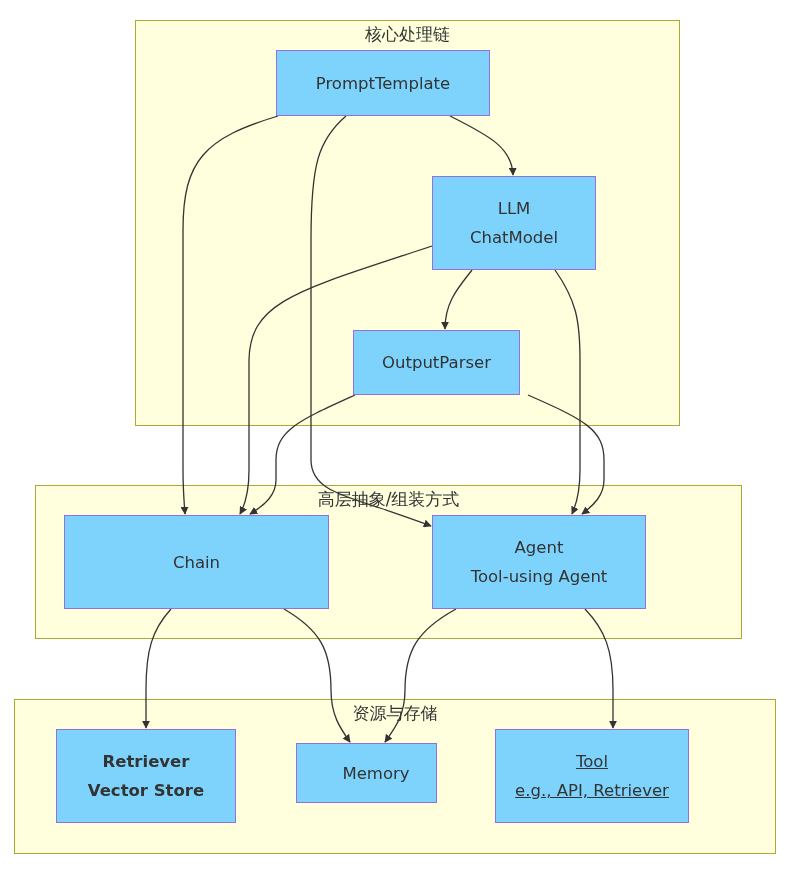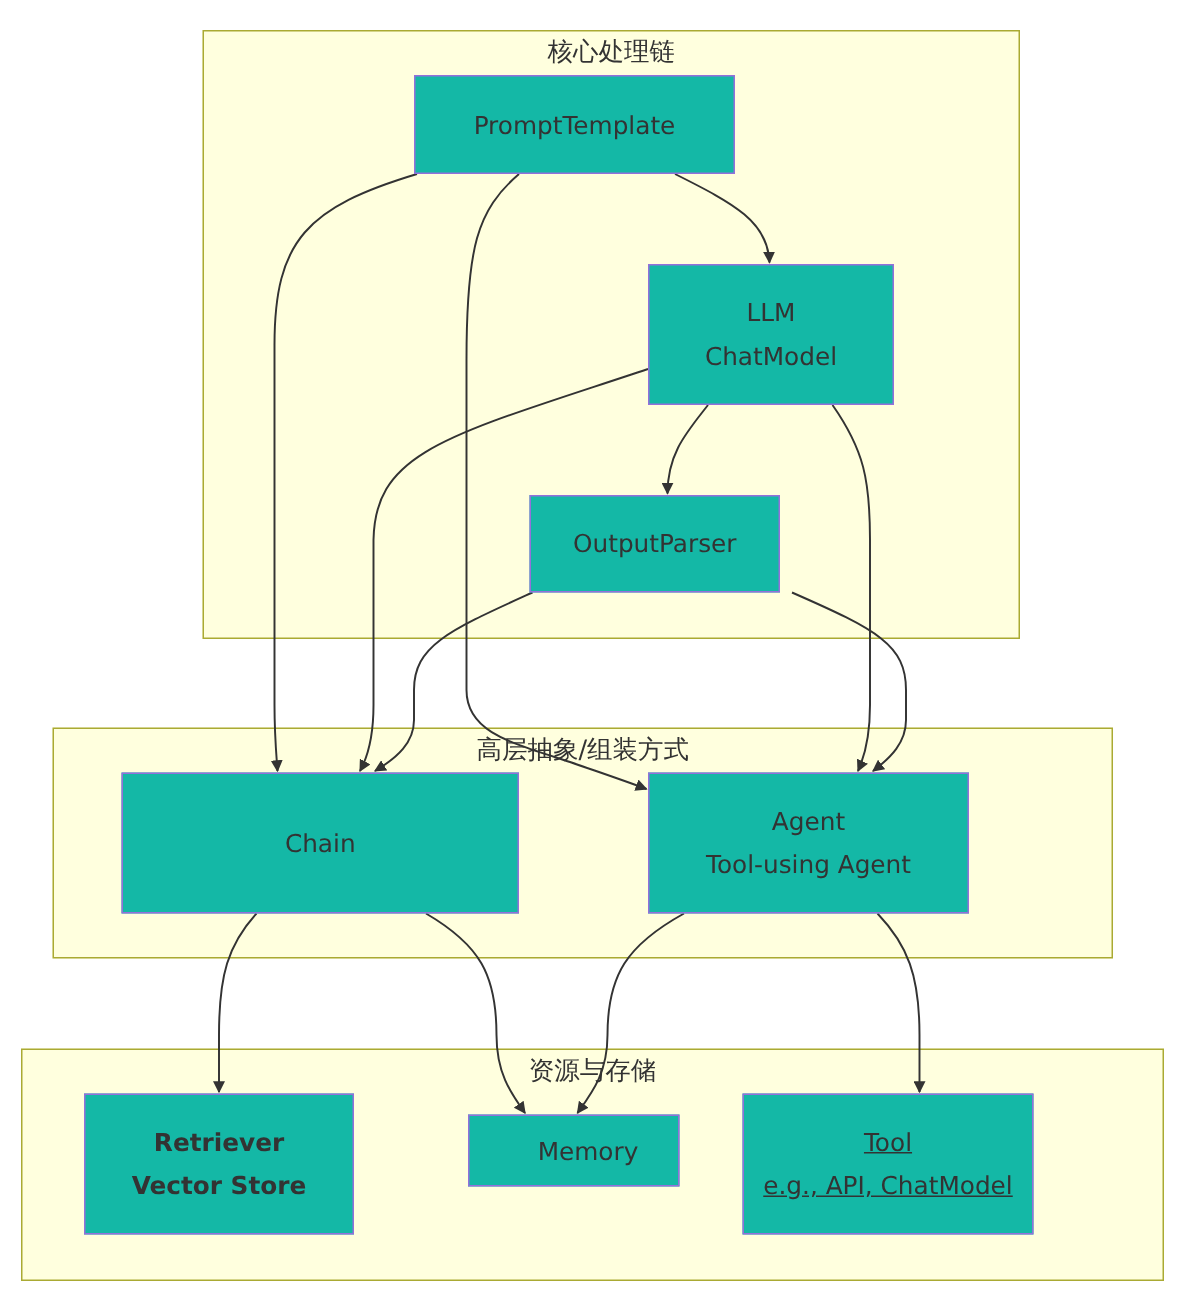--- a/index.html
+++ b/index.html
@@ -2,21 +2,21 @@
 <html><head>
 <meta charset="utf-8">
 <style>
   html, body { margin: 0; padding: 0; background: #ffffff; }
   body { width: 790px; height: 873px; position: relative; overflow: hidden;
          font-family: "DejaVu Sans", "Liberation Sans", sans-serif; }
   #diagram { position: absolute; left: 0; top: 0; width: 790px; height: 873px; }
   .cluster { position: absolute; background: #ffffde; border: 1px solid #aaaa33; box-sizing: border-box; }
   .cluster-title { position: absolute; left: 0; right: 0; top: 2px; text-align: center;
                    font-size: 17px; color: #333333; white-space: nowrap; }
-  .node { position: absolute; background: #14b8a6; border: 1px solid #9370db; box-sizing: border-box;
+  .node { position: absolute; background: #7dd3fc; border: 1px solid #9370db; box-sizing: border-box;
           display: flex; flex-direction: column; align-items: center; justify-content: center;
           color: #333333; font-size: 16.5px; line-height: 29px; text-align: center; }
   .node span { display: block; white-space: nowrap; }
   svg.edges { position: absolute; left: 0; top: 0; pointer-events: none; }
   svg.edges path.edge { fill: none; stroke: #333333; stroke-width: 1.3; }
 </style>
 </head>
 <body>
 
 <div id="diagram">
@@ -59,35 +59,35 @@
 
   <div class="node" style="left:432px; top:176px; width:164px; height:94px;">
     <span>LLM</span>
     <span>ChatModel</span>
   </div>
 
   <div class="node" style="left:353px; top:330px; width:167px; height:65px;">
     <span>OutputParser</span>
   </div>
 
-  <div class="node" style="left:81px; top:515px; width:265px; height:94px;">
+  <div class="node" style="left:64px; top:515px; width:265px; height:94px;">
     <span>Chain</span>
   </div>
 
   <div class="node" style="left:432px; top:515px; width:214px; height:94px;">
     <span>Agent</span>
     <span>Tool-using Agent</span>
   </div>
 
   <div class="node" style="left:56px; top:729px; width:180px; height:94px;font-weight:bold;">
     <span>Retriever</span>
     <span>Vector Store</span>
   </div>
 
-  <div class="node" style="left:312px; top:743px; width:141px; height:48px;padding-left:19px;">
+  <div class="node" style="left:296px; top:743px; width:141px; height:60px;padding-left:19px;">
     <span>Memory</span>
   </div>
 
   <div class="node" style="left:495px; top:729px; width:194px; height:94px;text-decoration:underline;">
     <span>Tool</span>
-    <span>e.g., API, ChatModel</span>
+    <span>e.g., API, Retriever</span>
   </div>
 </div>
 
 </body></html>

